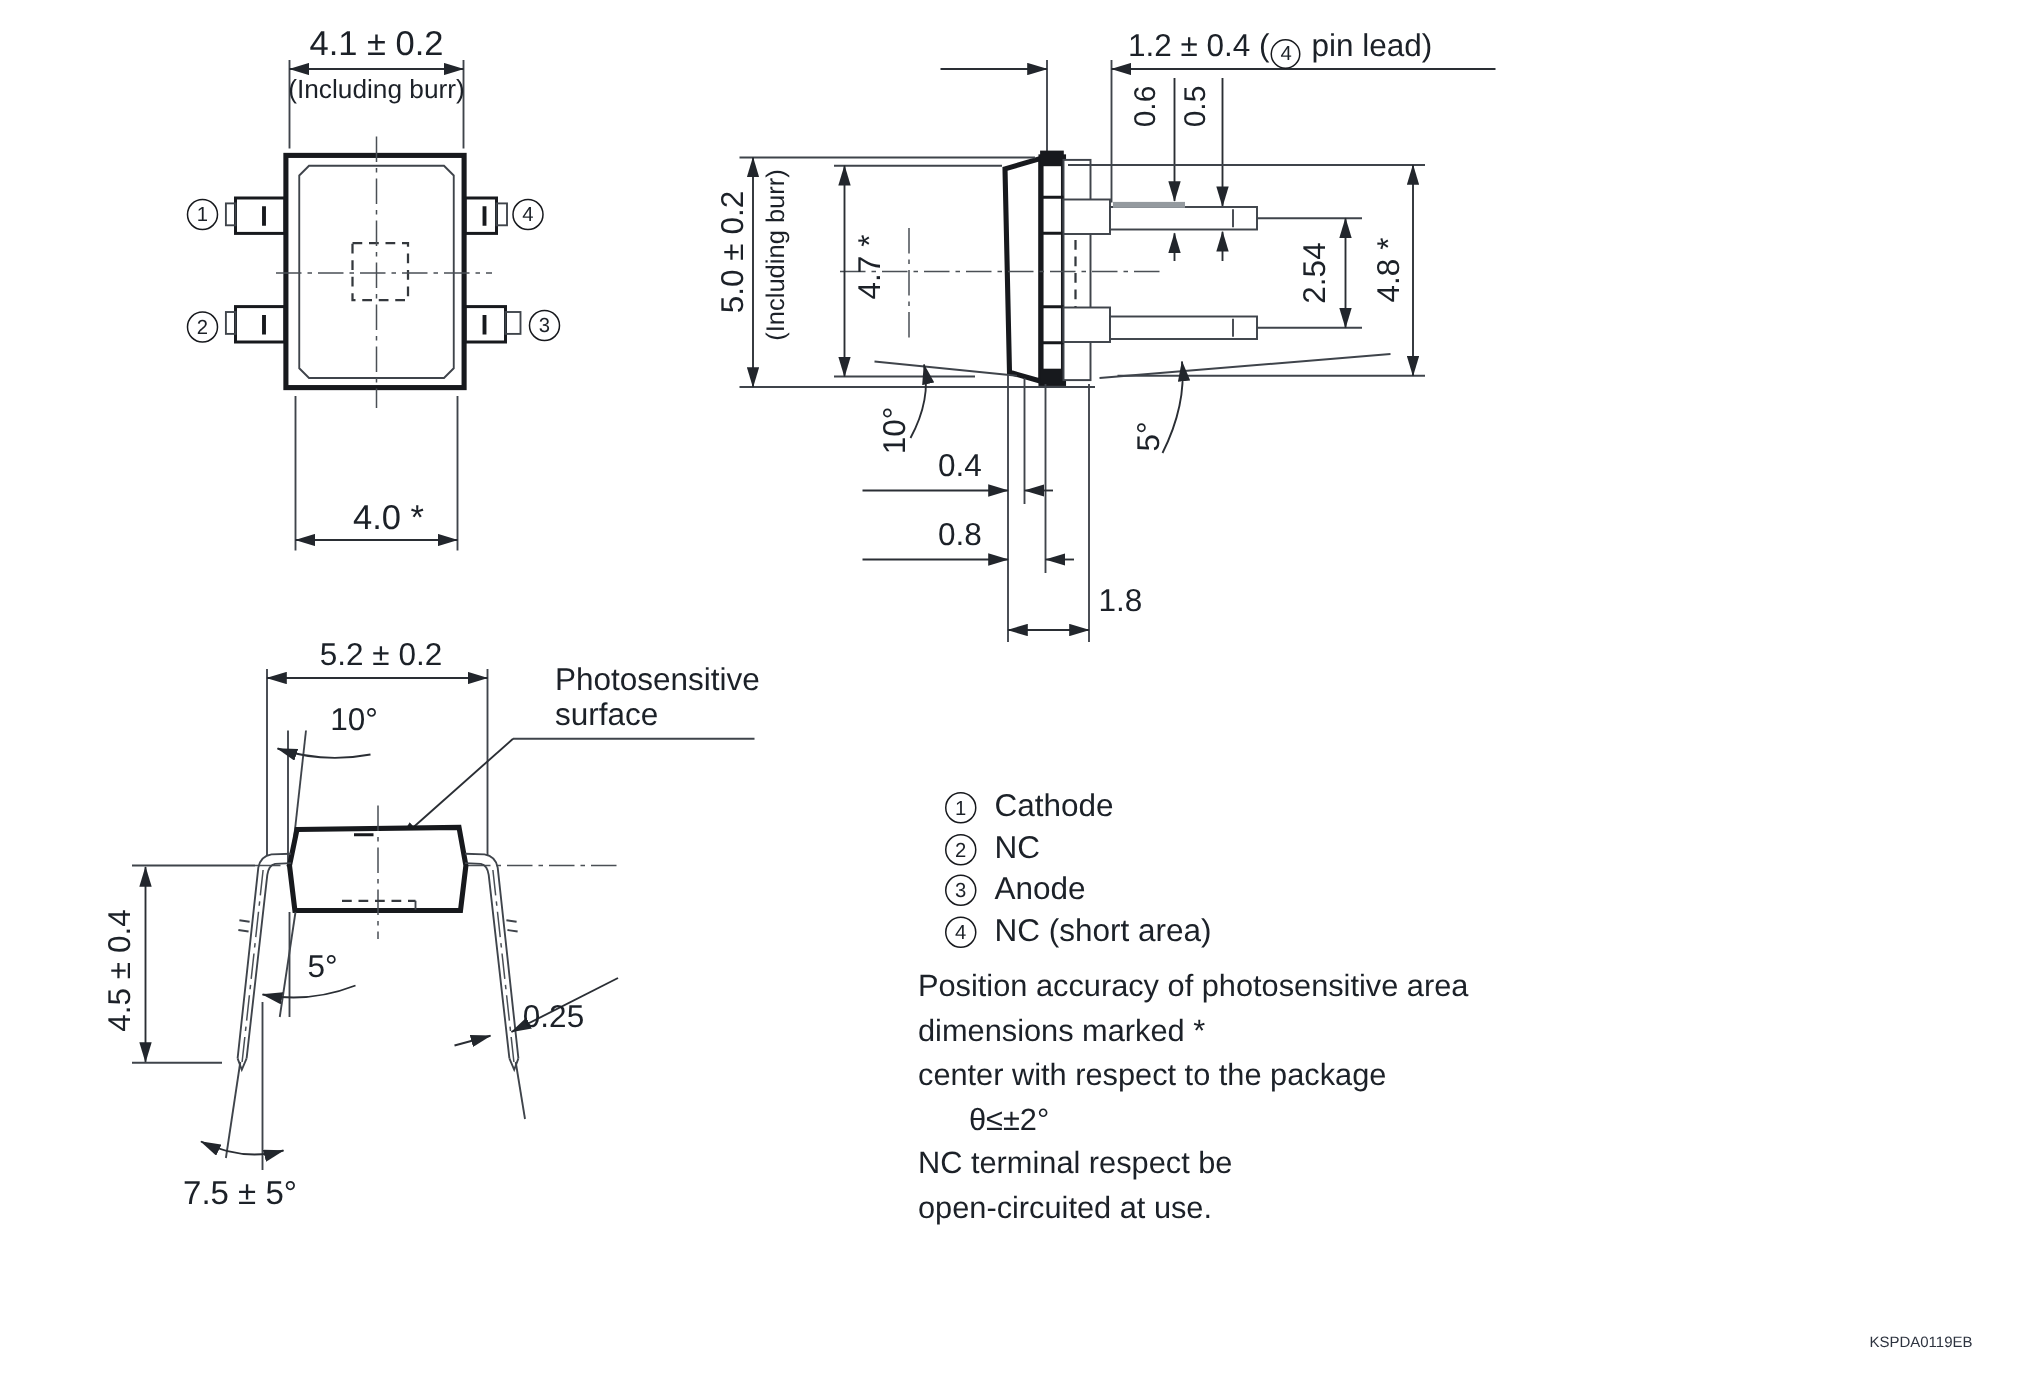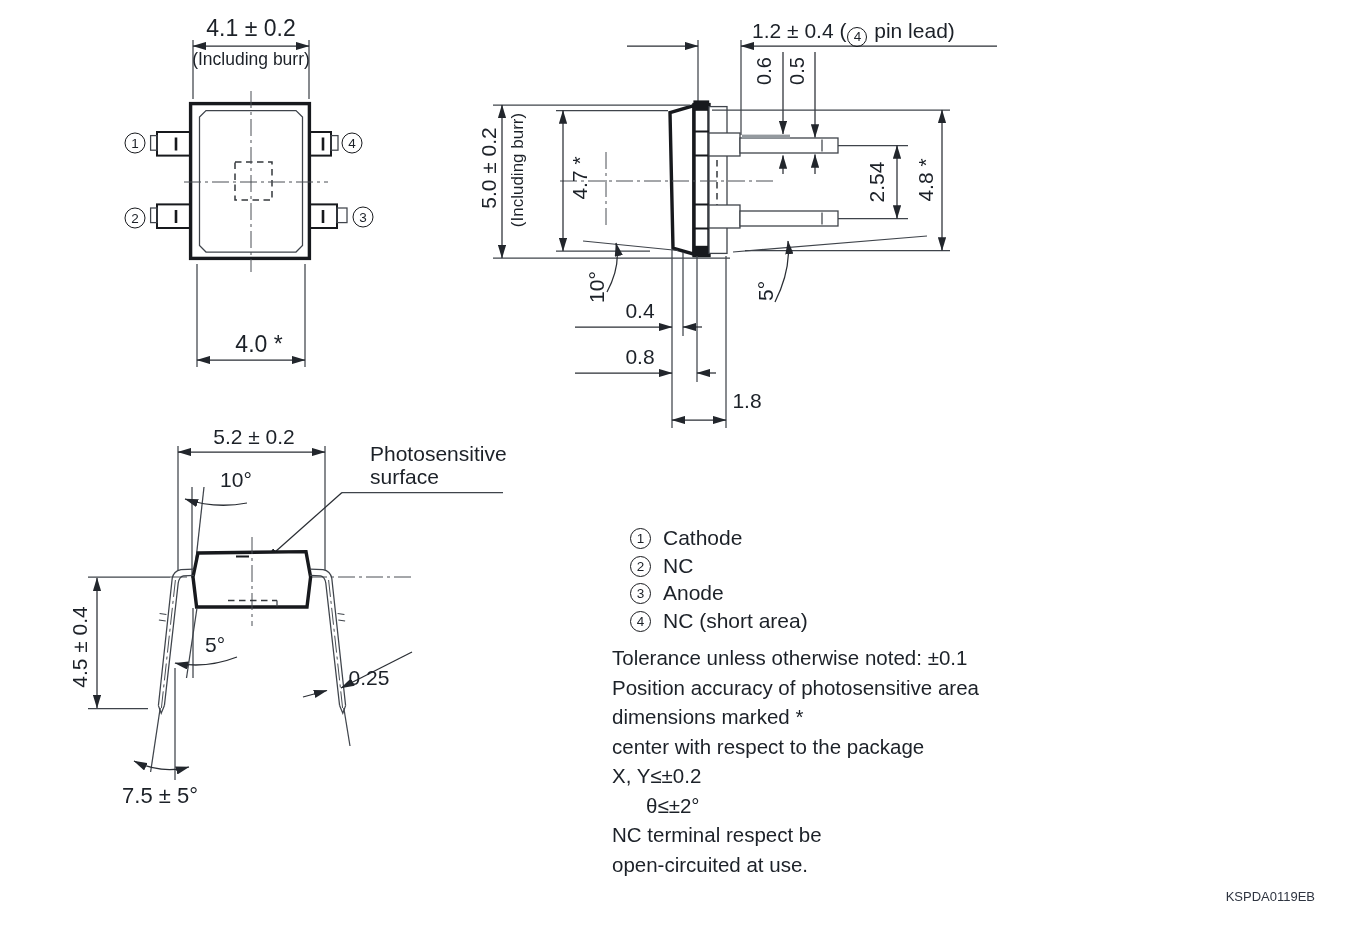--- a/index.html
+++ b/index.html
@@ -15,21 +15,21 @@
   .hid{stroke:#34383d;stroke-width:1.5;stroke-dasharray:6.5 4.5;fill:none;}
   .tk {stroke:#17191d;stroke-width:2.6;fill:none;}
   .fill{fill:#17191d;stroke:none;}
   .grey{fill:#949a9f;stroke:none;}
   
   .t{position:absolute;white-space:nowrap;line-height:1.1;}
   .ctr{transform:translate(-50%,-50%);}
   .rot{transform:translate(-50%,-50%) rotate(-90deg);}
   .fs23{font-size:23px;} .fs22{font-size:22px;} .fs21{font-size:21px;}
   .fs20{font-size:20px;} .fs18{font-size:17.5px;} .fs17{font-size:17px;}
-  .fs13{font-size:13px;color:#2e3440;}
+  .fs13{font-size:10px;color:#2e3440;}
   .pincirc{position:absolute;width:21px;height:21px;border:1.5px solid #17191d;border-radius:50%;
            display:flex;align-items:center;justify-content:center;font-size:13.5px;
            transform:translate(-50%,-50%);background:#fff;box-sizing:border-box;}
   .inlinecirc{display:inline-flex;width:20px;height:20px;border:1.4px solid #17191d;border-radius:50%;
            align-items:center;justify-content:center;font-size:13.5px;vertical-align:-3px;
            box-sizing:border-box;margin:0 1px;}
   .legrow{position:absolute;display:flex;align-items:center;gap:12px;}
   .legcirc{width:21px;height:21px;border:1.5px solid #17191d;border-radius:50%;flex:0 0 auto;
            display:flex;align-items:center;justify-content:center;font-size:13.5px;box-sizing:border-box;}
   .leglabel{font-size:21px;}
@@ -286,25 +286,23 @@
     <span class="leglabel">Anode</span>
   </div>
   <div class="legrow" style="left:630px;top:609px;">
     <span class="legcirc">
         <span>4</span>
       </span>
     <span class="leglabel">NC (short area)</span>
   </div>
 
   <div id="notes">
-    <div>Tolerance unless otherwise noted: ±0.1</div>
     <div>Position accuracy of photosensitive area</div>
     <div>dimensions marked *</div>
     <div>center with respect to the package</div>
-    <div>X, Y≤±0.2</div>
     <div class="indent">θ≤±2°</div>
     <div>NC terminal respect be</div>
     <div>open-circuited at use.</div>
   </div>
 
   <div class="t fs13" style="right:17px;top:890px;">KSPDA0119EB</div>
 
 </div>
 
 </body></html>

